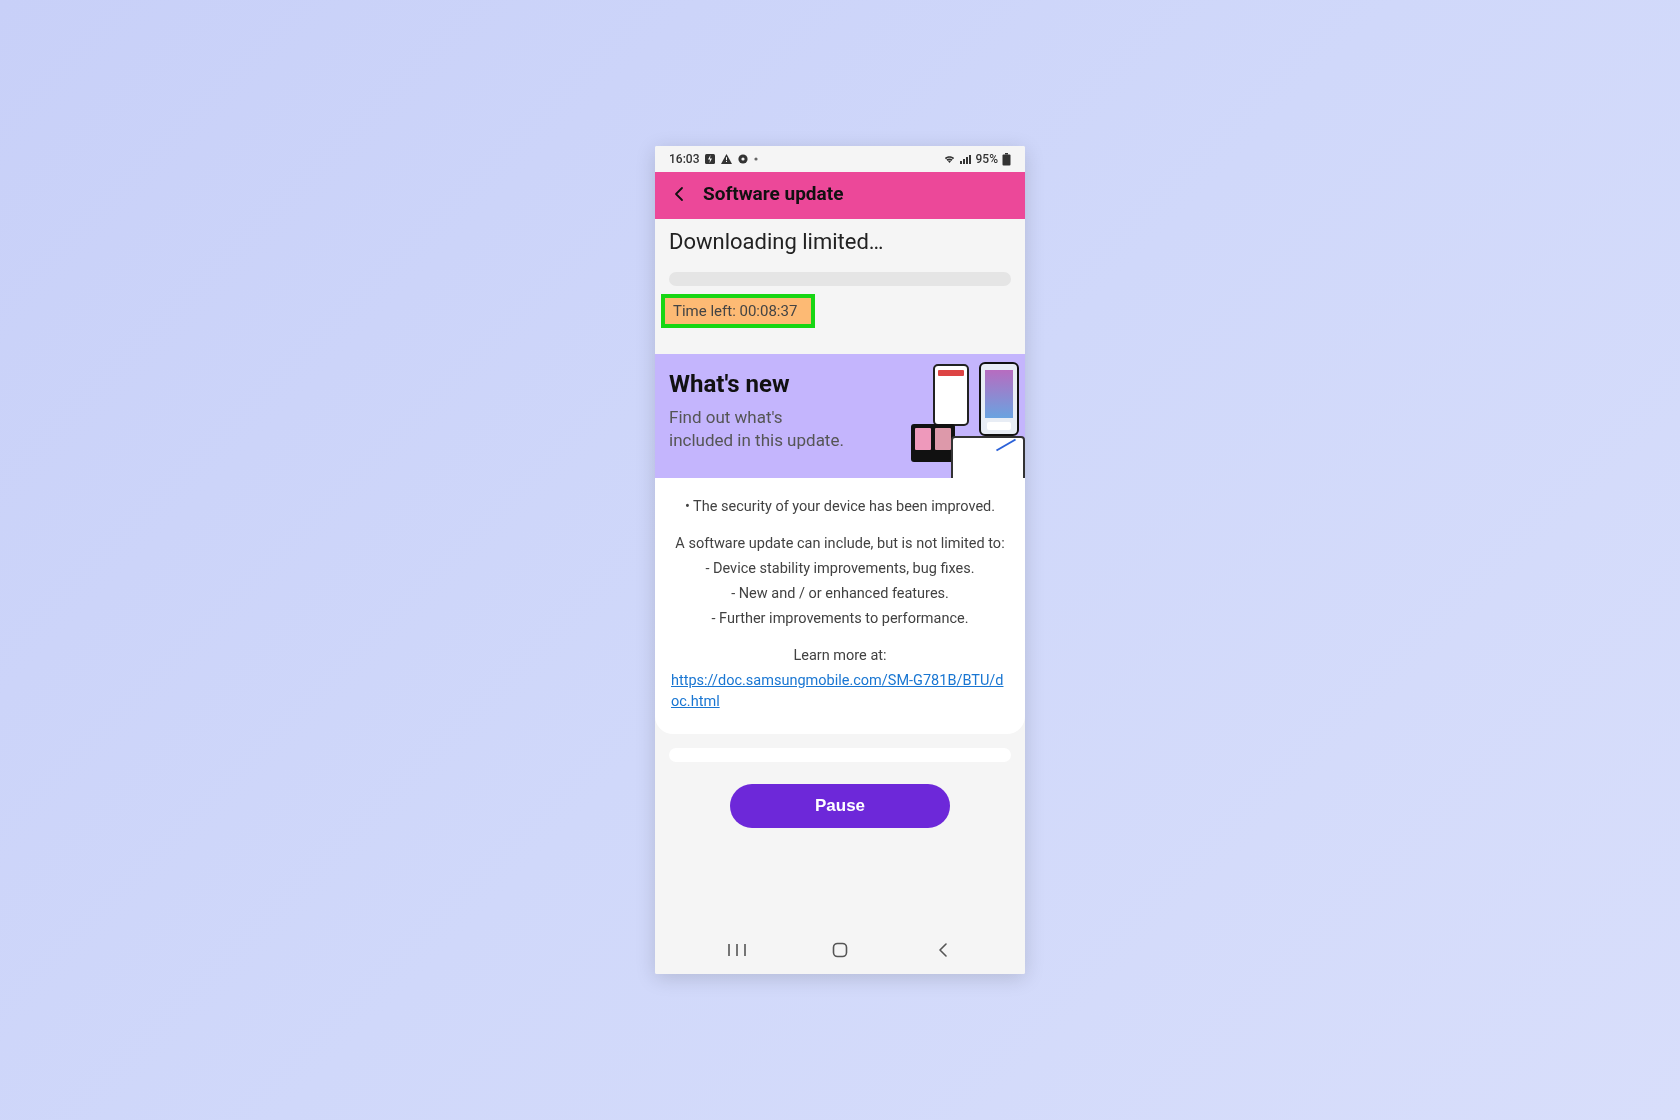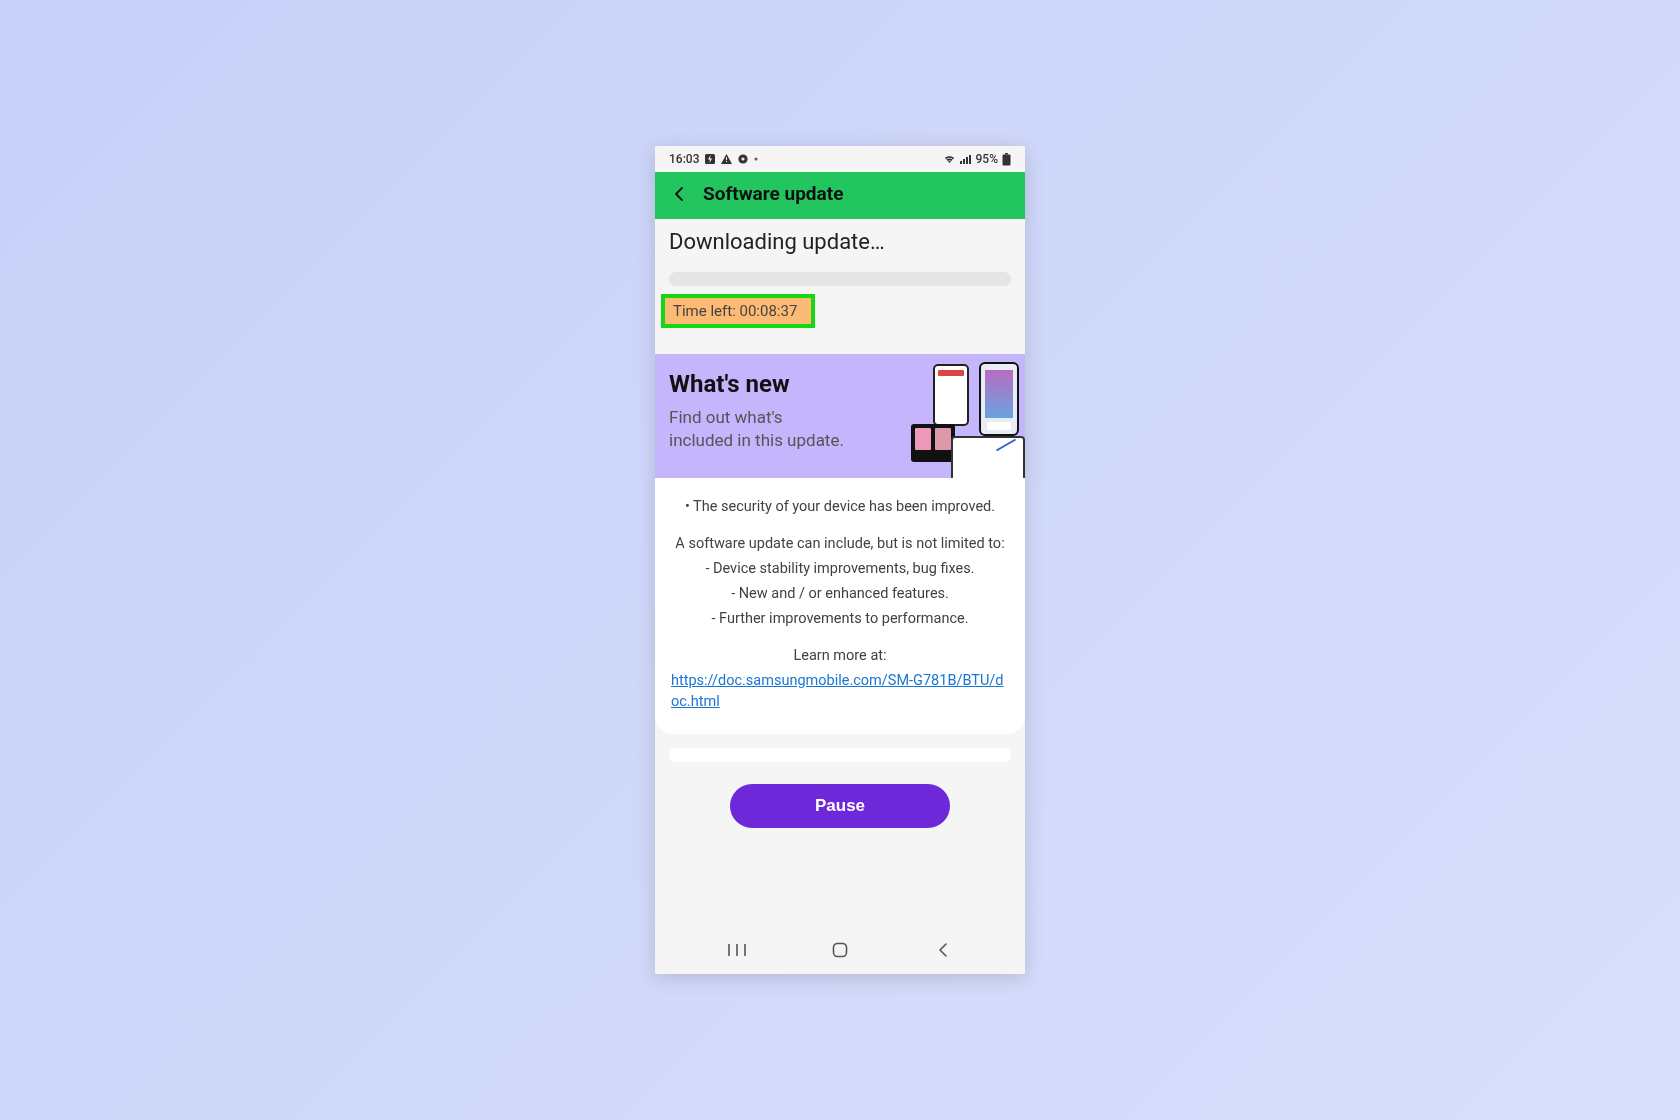--- a/index.html
+++ b/index.html
@@ -33,21 +33,21 @@
     background: #f5f5f5;
   }
   .statusbar-left { display: flex; align-items: center; gap: 6px; font-weight: 500; }
   .statusbar-right { display: flex; align-items: center; gap: 4px; font-weight: 500; }
   .sb-icon { display: inline-flex; align-items: center; }
   .appbar {
     display: flex;
     align-items: center;
     padding: 10px 16px 14px 14px;
     gap: 14px;
-    background: #22c55e;
+    background: #ec4899;
   }
   .back-arrow { width: 20px; height: 20px; display:flex; align-items:center; justify-content:center; }
   .appbar-title { font-size: 19px; font-weight: 700; color: #111; }
   .content { flex: 1; overflow: hidden; display: flex; flex-direction: column; }
   .download-section { padding: 0 14px 6px 14px; background: #f5f5f5; }
   .download-heading { font-size: 22px; font-weight: 400; color: #222; margin-bottom: 18px; margin-top: 10px;}
   .progressbar {
     width: 100%; height: 14px; border-radius: 10px; background: #e5e5e5;
   }
   .time-left-wrap {
@@ -193,21 +193,21 @@
       <svg width="16" height="16" viewBox="0 0 16 16">
           <path d="M11 2 L5 8 L11 14" stroke="#111" stroke-width="1.8" fill="none" stroke-linecap="round" stroke-linejoin="round"></path>
         </svg>
     </div>
     <div class="appbar-title">Software update</div>
   </div>
 
   <div class="content">
 
     <div class="download-section">
-      <div class="download-heading">Downloading update…</div>
+      <div class="download-heading">Downloading limited…</div>
       <div class="progressbar"></div>
       <div class="time-left-wrap">
         <div class="time-left">Time left: 00:08:37</div>
       </div>
     </div>
 
     <div class="whatsnew-card">
       <div class="whatsnew-title">What's new</div>
       <div class="whatsnew-sub">Find out what's included in this update.</div>
       <div class="devices">

